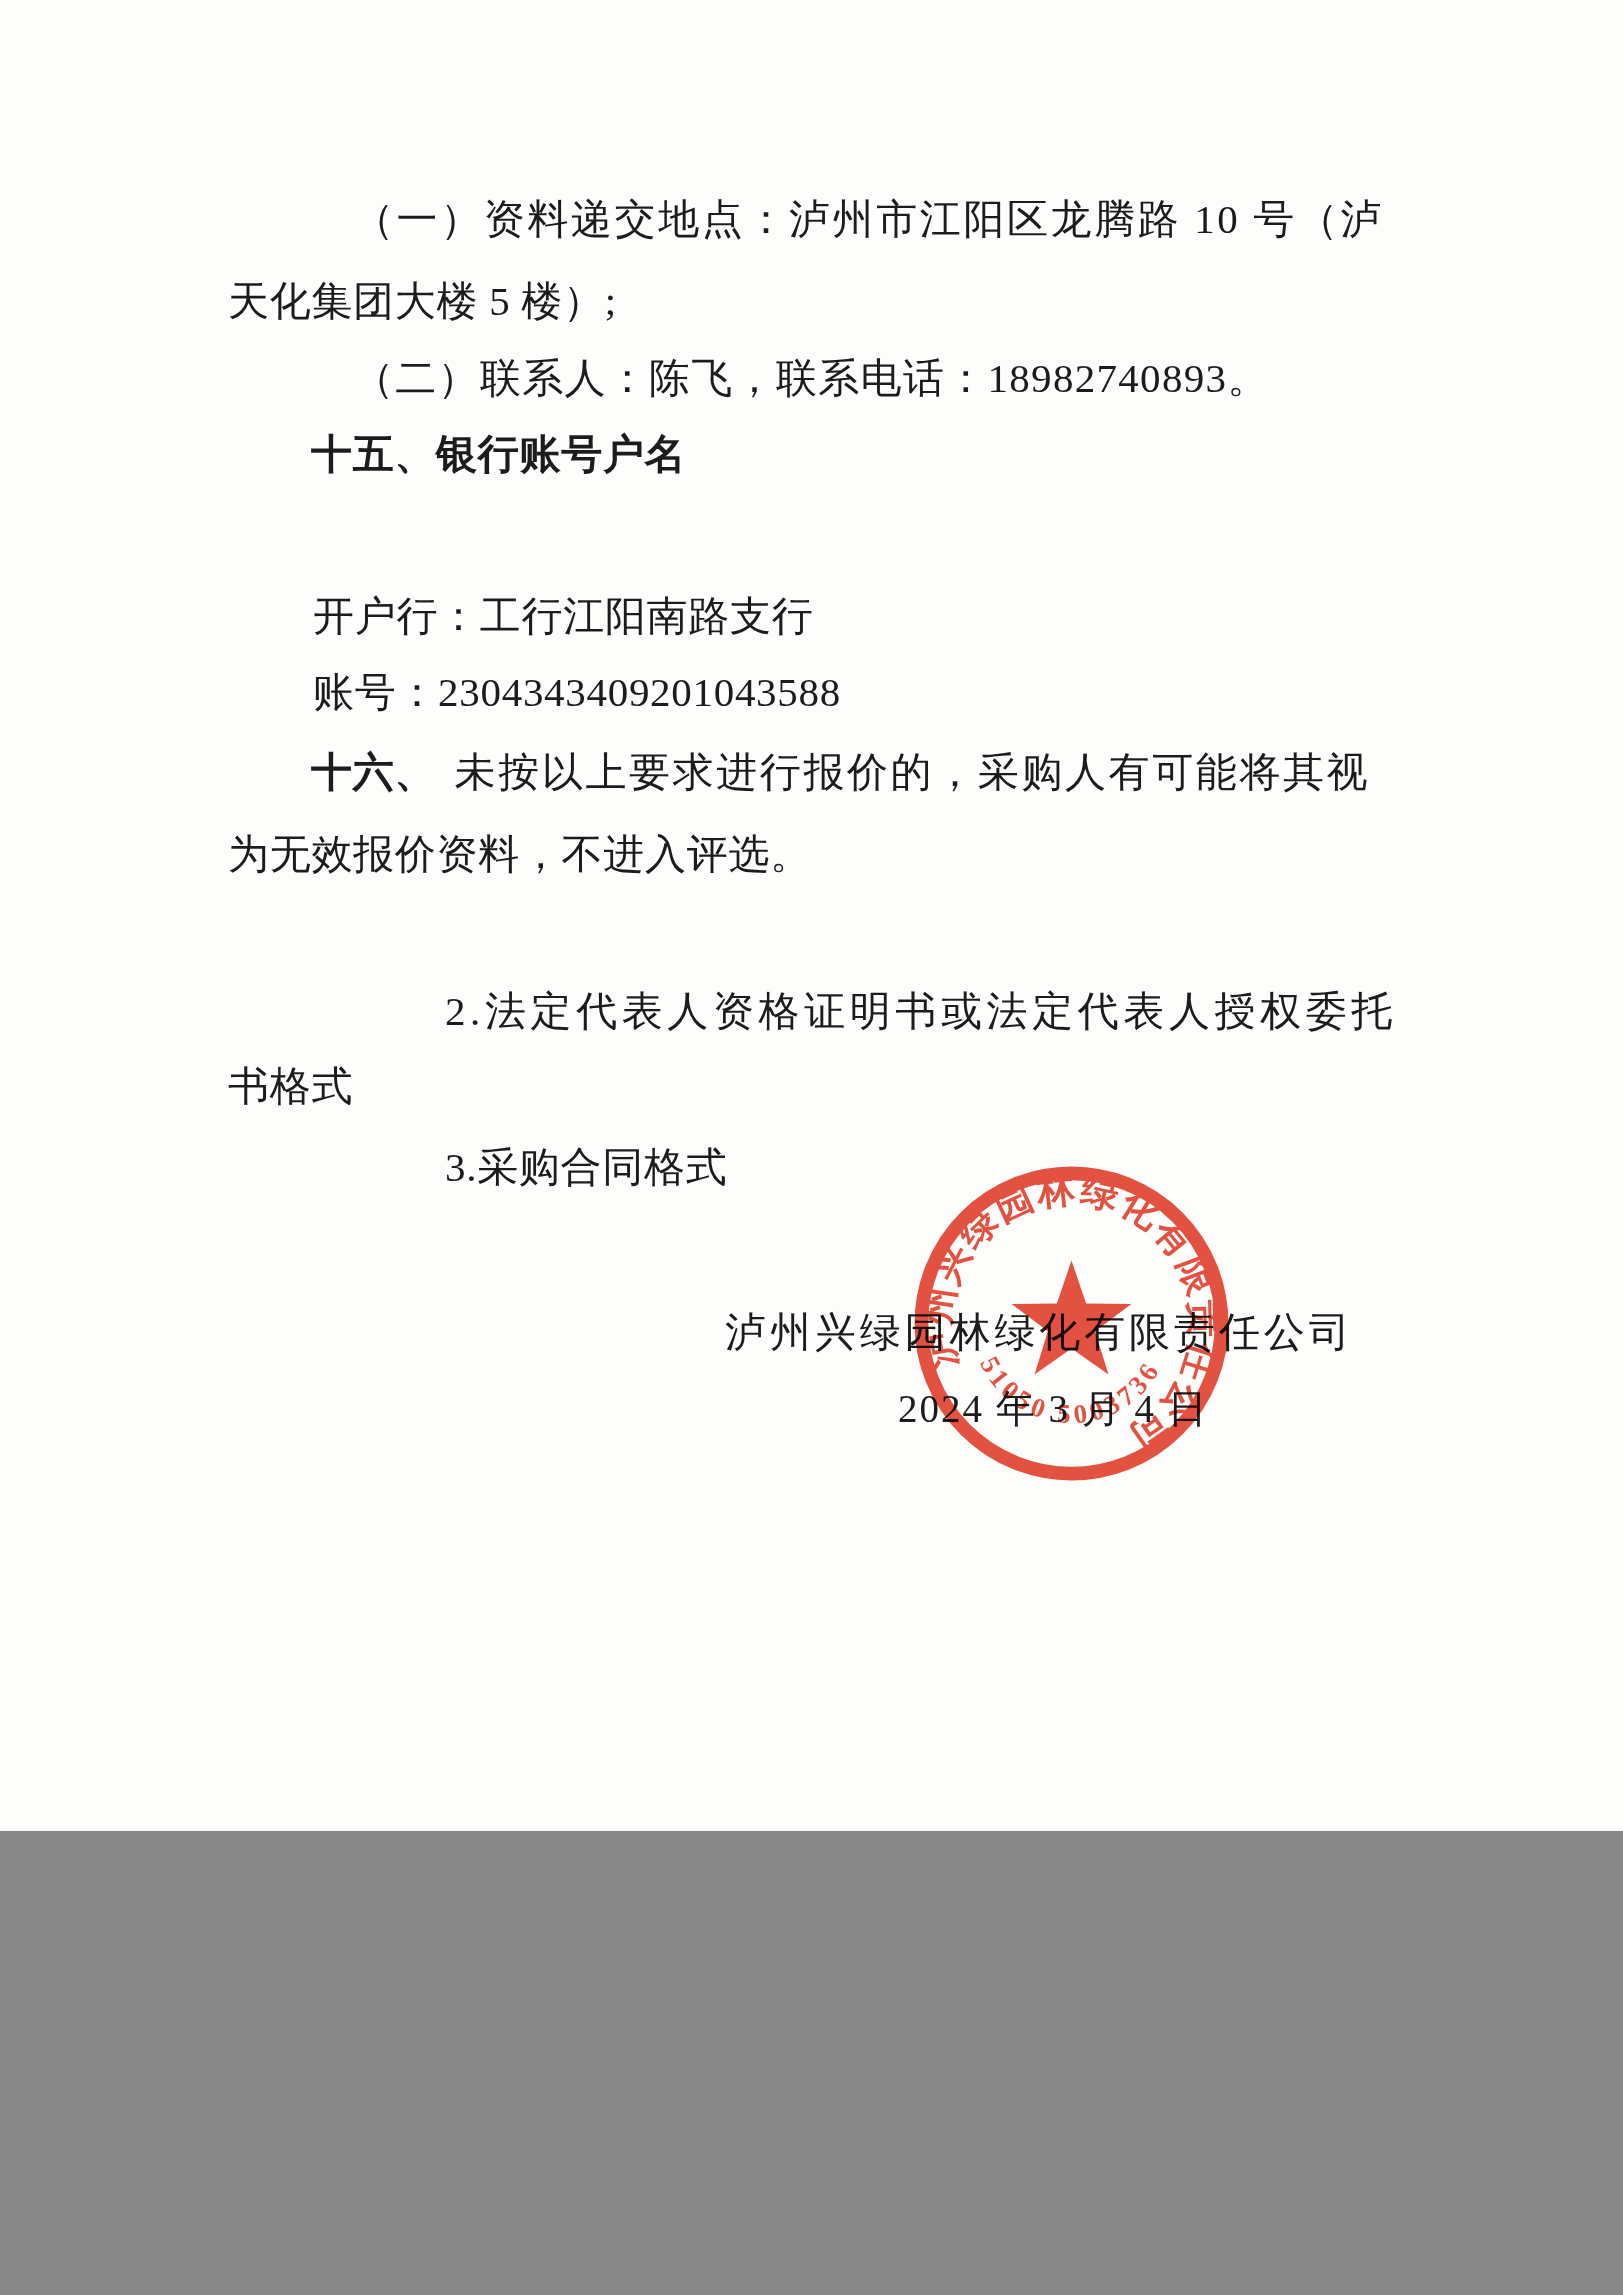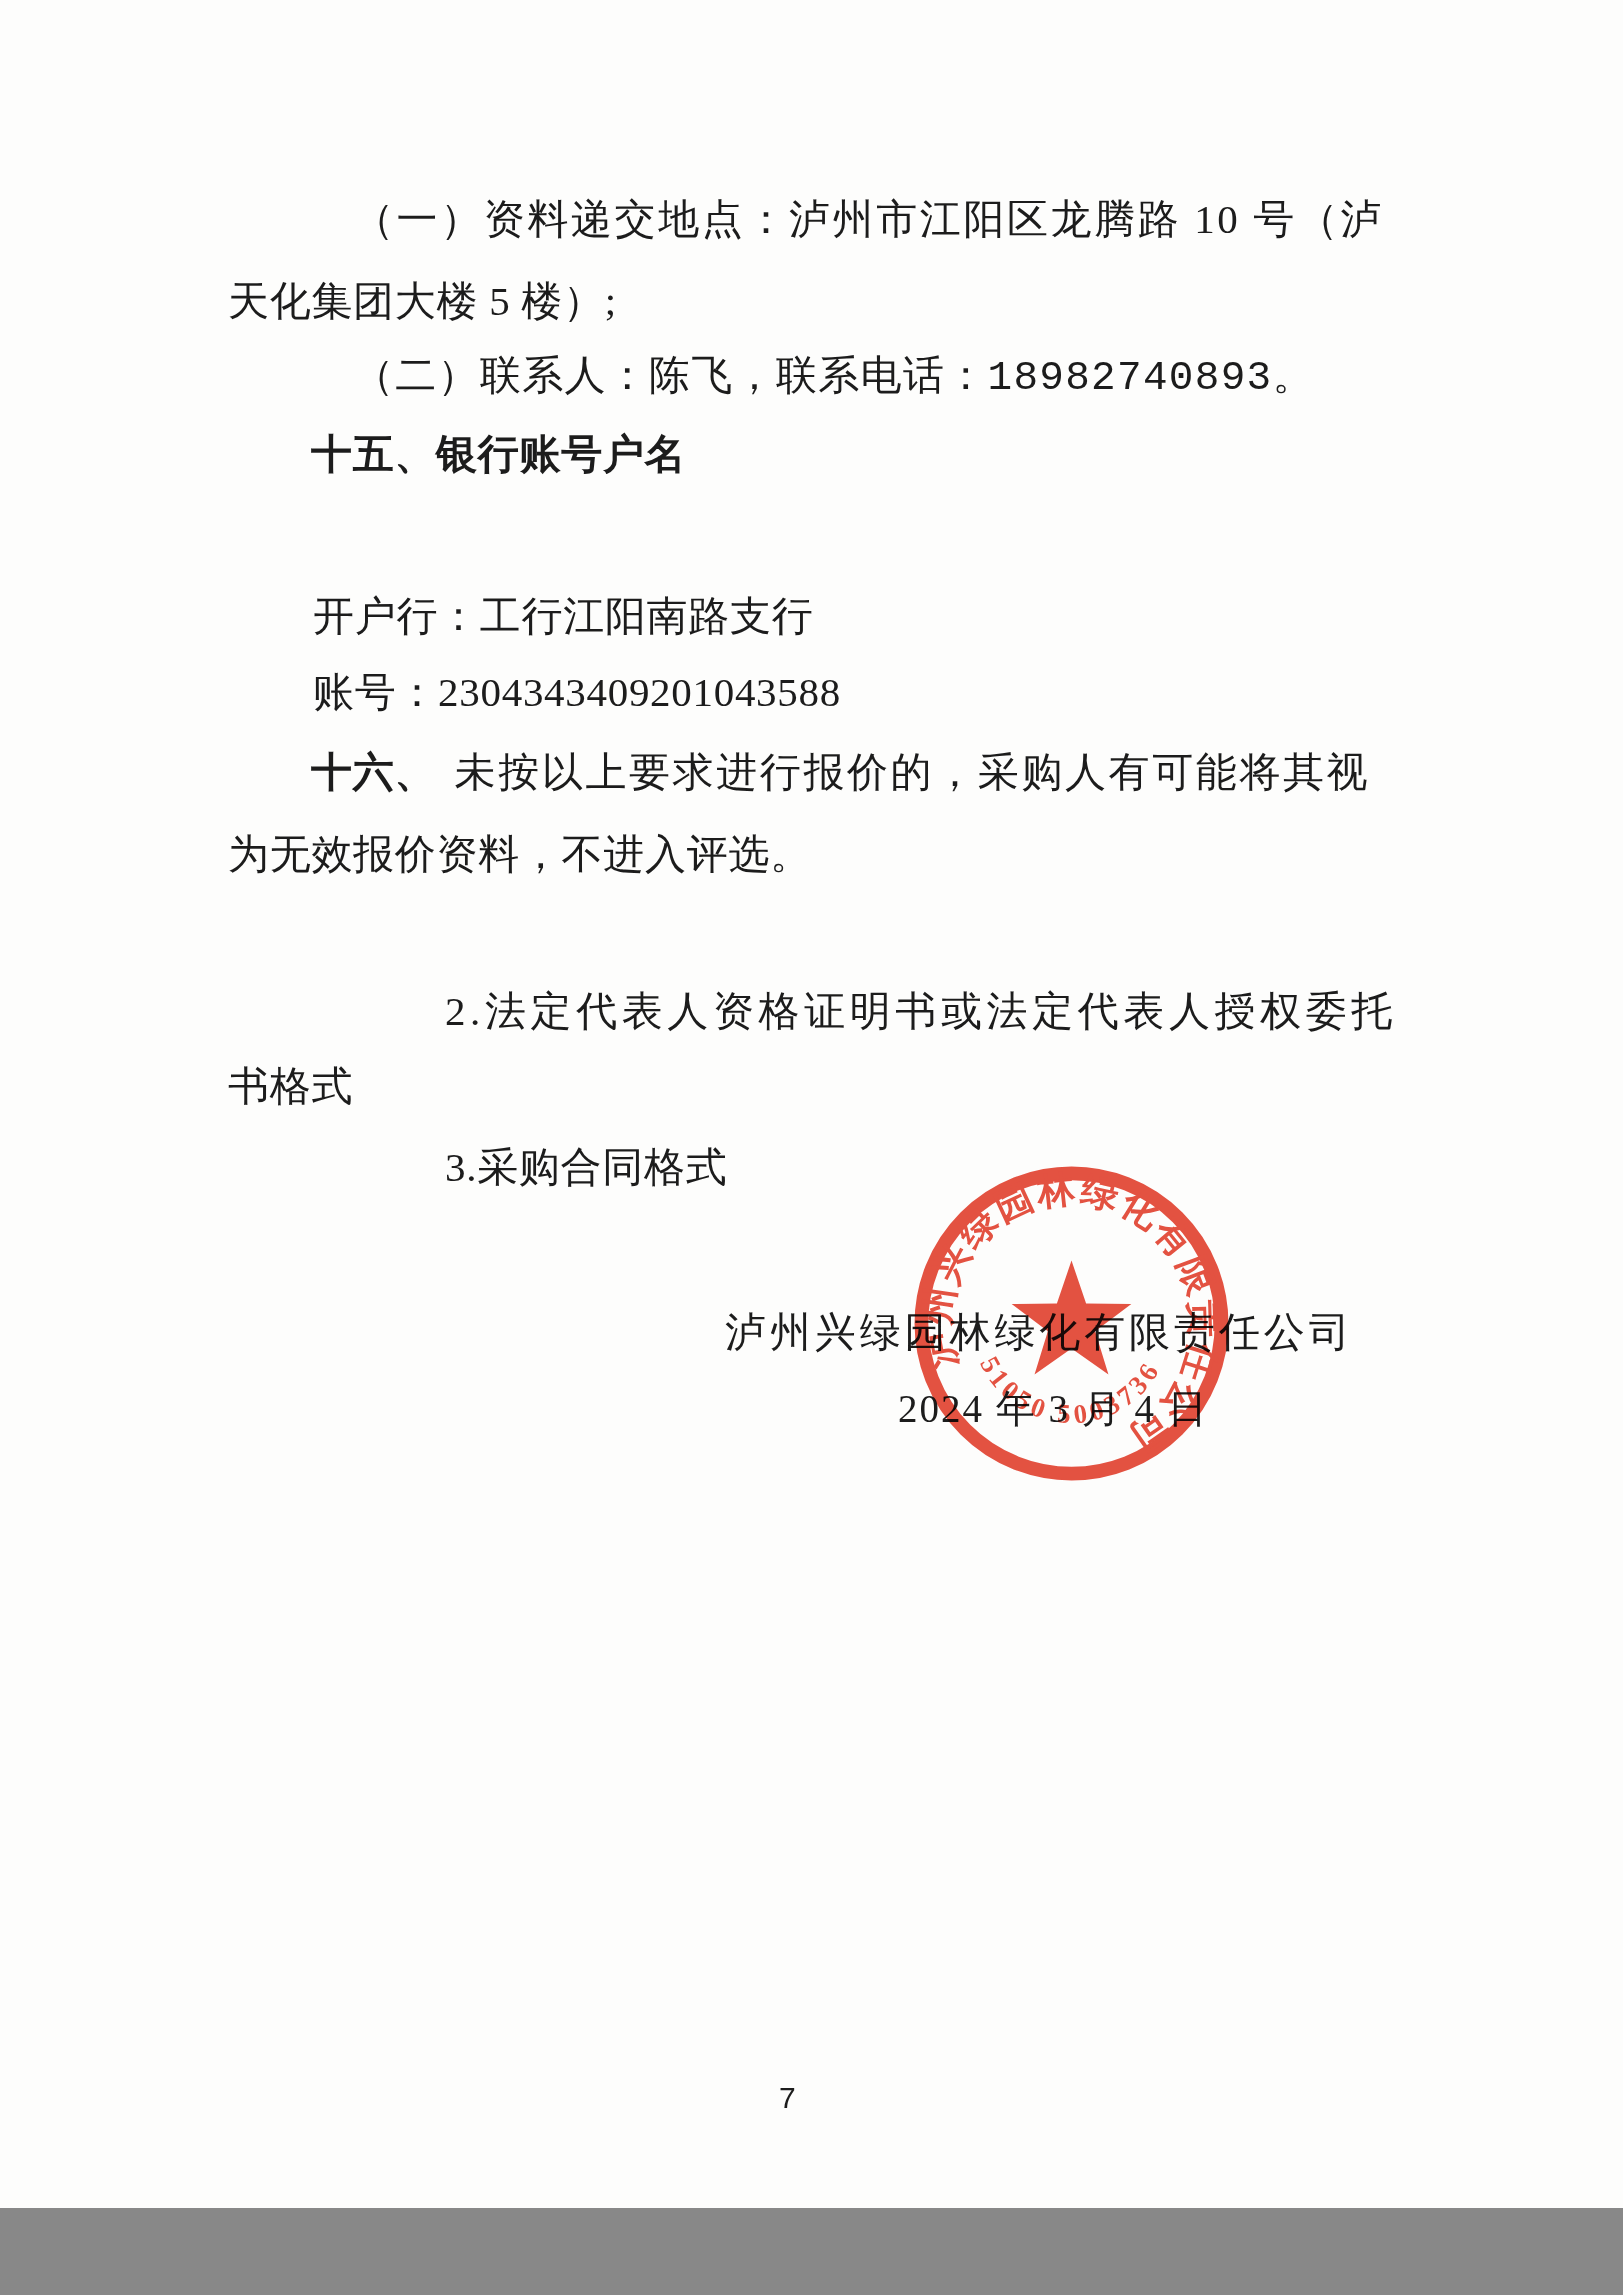--- a/index.html
+++ b/index.html
@@ -1,37 +1,37 @@
 <!DOCTYPE html>
 <html style="font-size:10.5px"><head>
 <meta charset="utf-8">
 <style>
   html,body{margin:0;padding:0;background:#888;}
   .page{
     position:relative;
-    width:1623px;height:2208px;
+    width:1623px;height:1831px;
     background:#fdfdfc;
     overflow:hidden;
     font-family:"Liberation Serif","DejaVu Serif",serif;
     color:#1c1c1c;
   }
   .tline{
     position:absolute;
     font-size:41px;
     line-height:1.05;
     white-space:nowrap;
     letter-spacing:0.7px;
   }
   .bold-head{
     font-family:"Liberation Sans","DejaVu Sans",sans-serif;
     font-weight:900;
     font-size:41px;
   }
   .ls4{letter-spacing:2.6px;}
-  .ls2{letter-spacing:1.3px;font-family:Liberation Mono, monospace;}
+  .ls2{letter-spacing:1.3px;}
   .ls7{letter-spacing:4.6px;}
   .ls6{letter-spacing:3.9px;}
   .l8wrap{display:inline-flex;align-items:baseline;}
   .l8wrap .bh{margin-right:6.5px;}
   .sig-date{font-size:39px;letter-spacing:2px;}
   .pagenum{
     position:absolute;
     font-size:30px;
     font-family:"Liberation Sans","DejaVu Sans",sans-serif;
     letter-spacing:0;

